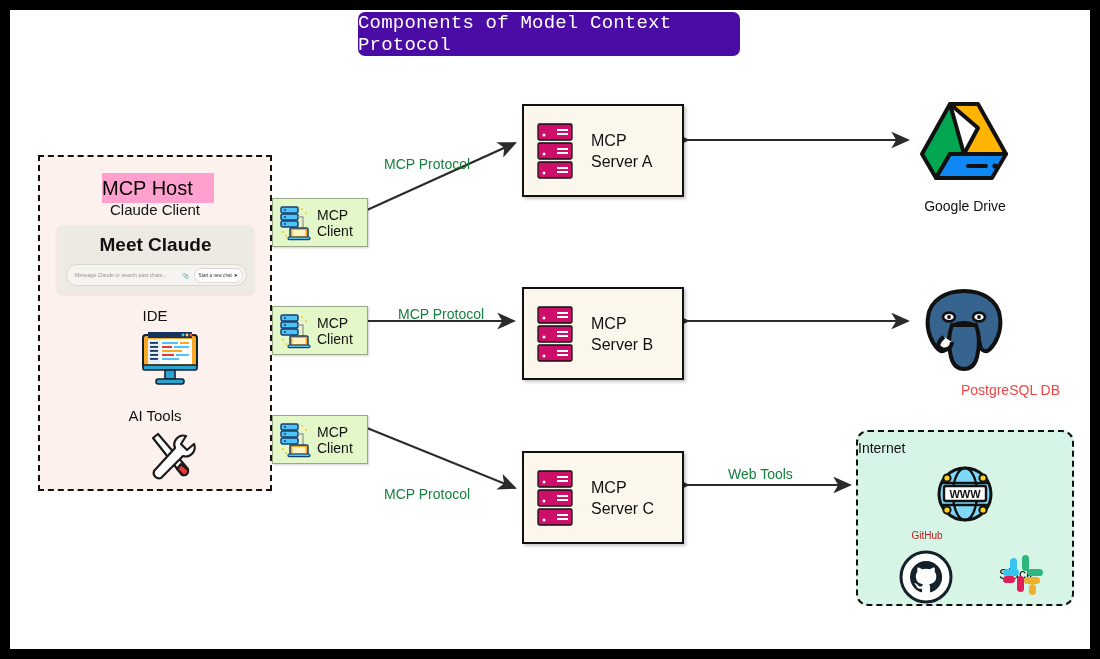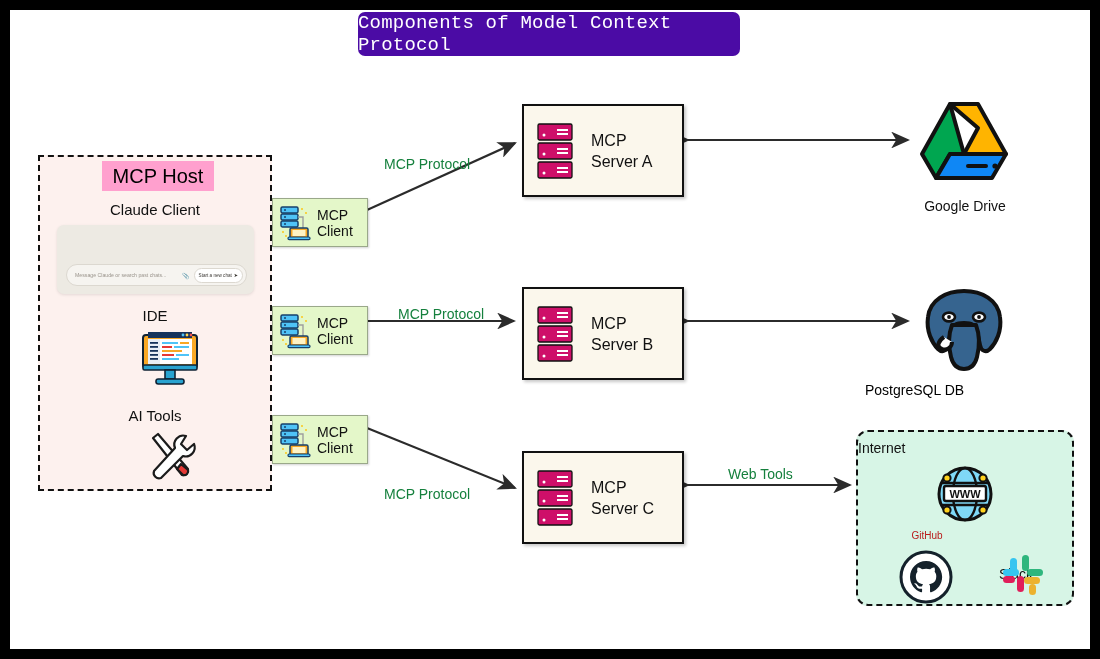--- a/index.html
+++ b/index.html
@@ -14,22 +14,22 @@
     display:flex;align-items:center;justify-content:center;
     color:#fff;font-size:19px;letter-spacing:.2px;font-family:Liberation Mono, monospace;
   }
 
   
   #mcp-host{
     left:28px;top:145px;width:230px;height:332px;
     background:#FDF1EE;border:2.5px dashed #111;
   }
   #host-badge{
-    left:62px;top:4px;width:112px;height:30px;background:#FFA0CE;
-    display:flex;align-items:center;justify-content:center;
+    left:62px;top:16px;width:112px;height:30px;background:#FFA0CE;
+    display:flex;align-items:center;
     font-size:20px;color:#000;
   }
   #claude-desktop-label{left:0;top:44px;width:230px;text-align:center;font-size:15px;color:#111;}
   #claude-card{
     left:17px;top:68px;width:197px;height:69px;
     background:#EDEAE3;border-radius:7px;
     box-shadow:0 1px 3px rgba(0,0,0,.10);
   }
   #claude-heading{width:197px;text-align:center;margin-top:9px;font-size:19px;font-weight:bold;color:#111;}
   #claude-input{
@@ -72,21 +72,21 @@
   .server-icon{margin-left:12px;flex:0 0 auto;}
   .server-label{font-size:16px;line-height:21px;color:#111;margin-left:17px;}
   #server-a{left:512px;top:94px;}
   #server-b{left:512px;top:277px;}
   #server-c{left:512px;top:441px;}
 
   
   #gdrive-icon{left:908px;top:88px;}
   #gdrive-label{left:860px;top:188px;width:190px;text-align:center;font-size:14px;color:#111;}
   #pg-icon{left:908px;top:277px;}
-  #pg-label{left:855px;top:372px;width:195px;text-align:left;font-size:14px;color:#000000;}
+  #pg-label{left:855px;top:372px;width:195px;text-align:right;font-size:14px;color:#ef4444;}
 
   #internet-box{
     left:846px;top:420px;width:214px;height:172px;
     background:#D7F5E6;border:2.5px dashed #111;border-radius:12px;
   }
   #internet-label{left:0;top:8px;width:214px;font-size:14px;color:#111;}
   #globe-icon{left:72px;top:28px;}
   #github-label{left:14px;top:98px;width:110px;text-align:center;font-size:10px;color:#b91c1c;}
   #github-icon{left:41px;top:118px;}
   #slack-label{left:106px;top:98px;width:104px;text-align:center;font-size:14px;color:#111;margin-top:36px;}
@@ -139,20 +139,21 @@
   <div class="abs arrow-label" id="lbl-webapis">Web Tools</div>
 
   <div class="abs" id="mcp-host">
     <div class="abs" id="host-badge">
       <span>MCP Host</span>
     </div>
 
     <div class="abs" id="claude-desktop-label">Claude Client</div>
 
     <div class="abs" id="claude-card">
+      <div id="claude-heading">Meet Claude</div>
       <div id="claude-input">
         <span id="claude-placeholder">Message Claude or search past chats...</span>
         <span id="paperclip-icon">📎</span>
         <span id="new-chat-btn">
           <span id="new-chat-label">Start a new chat</span>
           <span id="new-chat-arrow">➤</span>
         </span>
       </div>
     </div>
 

